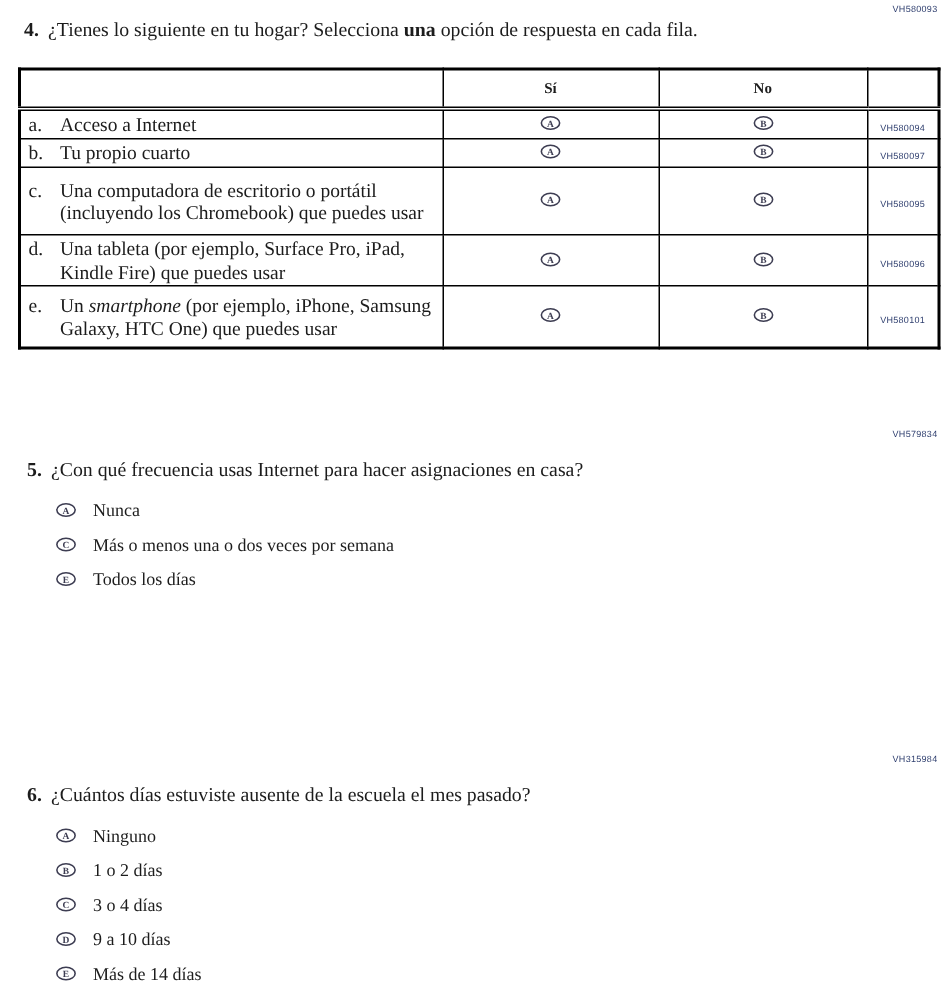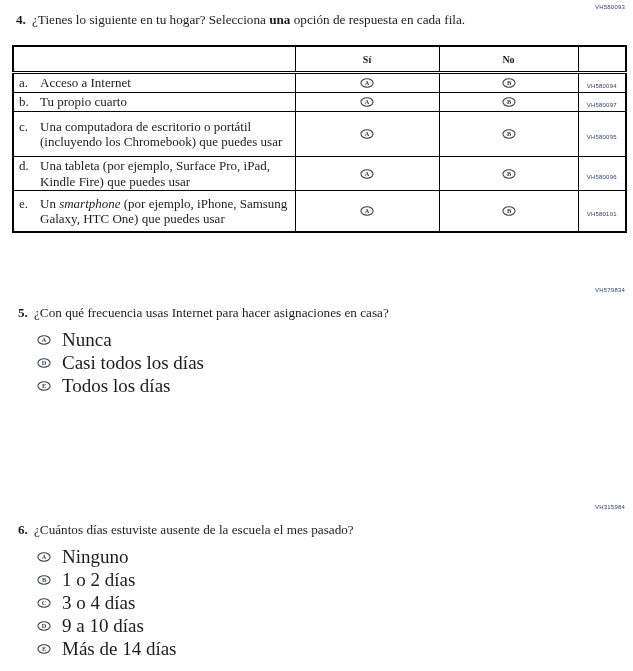--- a/index.html
+++ b/index.html
@@ -42,21 +42,21 @@
   .row-label { flex:1; }
   .c-si, .c-no { text-align:center; vertical-align:middle; }
   .c-code { text-align:center; vertical-align:middle; padding:0 1px; }
 
   
   .opts { position:absolute; left:37px; }
   .q5-opts { top:333px; }
   .q6-opts { top:550px; }
   .opt { display:flex; align-items:center; height:14px; margin-bottom:9px; cursor:default; }
   .opt .bubble { margin-right:11px; flex-shrink:0; }
-  .opt-label { font-size:19px; white-space:nowrap; }
+  .opt-label { font-size:12px; white-space:nowrap; }
 
   .bubble { display:inline-block; }
   .bubble ellipse { fill:none; stroke:#3d3d52; stroke-width:1.05; }
   .bubble text {
     font-family:"Liberation Serif", serif; font-size:6.3px; fill:#3d3d52;
     text-anchor:middle; font-weight:600;
   }
 </style>
 </head>
 <body>
@@ -185,23 +185,23 @@
     <div class="opt">
       <svg class="bubble" width="14" height="10" viewBox="0 0 14 10">
           <ellipse cx="7" cy="5" rx="6.1" ry="4.2"></ellipse>
           <text x="7" y="7.35">A</text>
         </svg>
       <span class="opt-label">Nunca</span>
     </div>
     <div class="opt">
       <svg class="bubble" width="14" height="10" viewBox="0 0 14 10">
           <ellipse cx="7" cy="5" rx="6.1" ry="4.2"></ellipse>
-          <text x="7" y="7.35">D</text>
-        </svg>
-      <span class="opt-label">Casi todos los días</span>
+          <text x="7" y="7.35">C</text>
+        </svg>
+      <span class="opt-label">Más o menos una o dos veces por semana</span>
     </div>
     <div class="opt">
       <svg class="bubble" width="14" height="10" viewBox="0 0 14 10">
           <ellipse cx="7" cy="5" rx="6.1" ry="4.2"></ellipse>
           <text x="7" y="7.35">E</text>
         </svg>
       <span class="opt-label">Todos los días</span>
     </div>
   </div>
 

